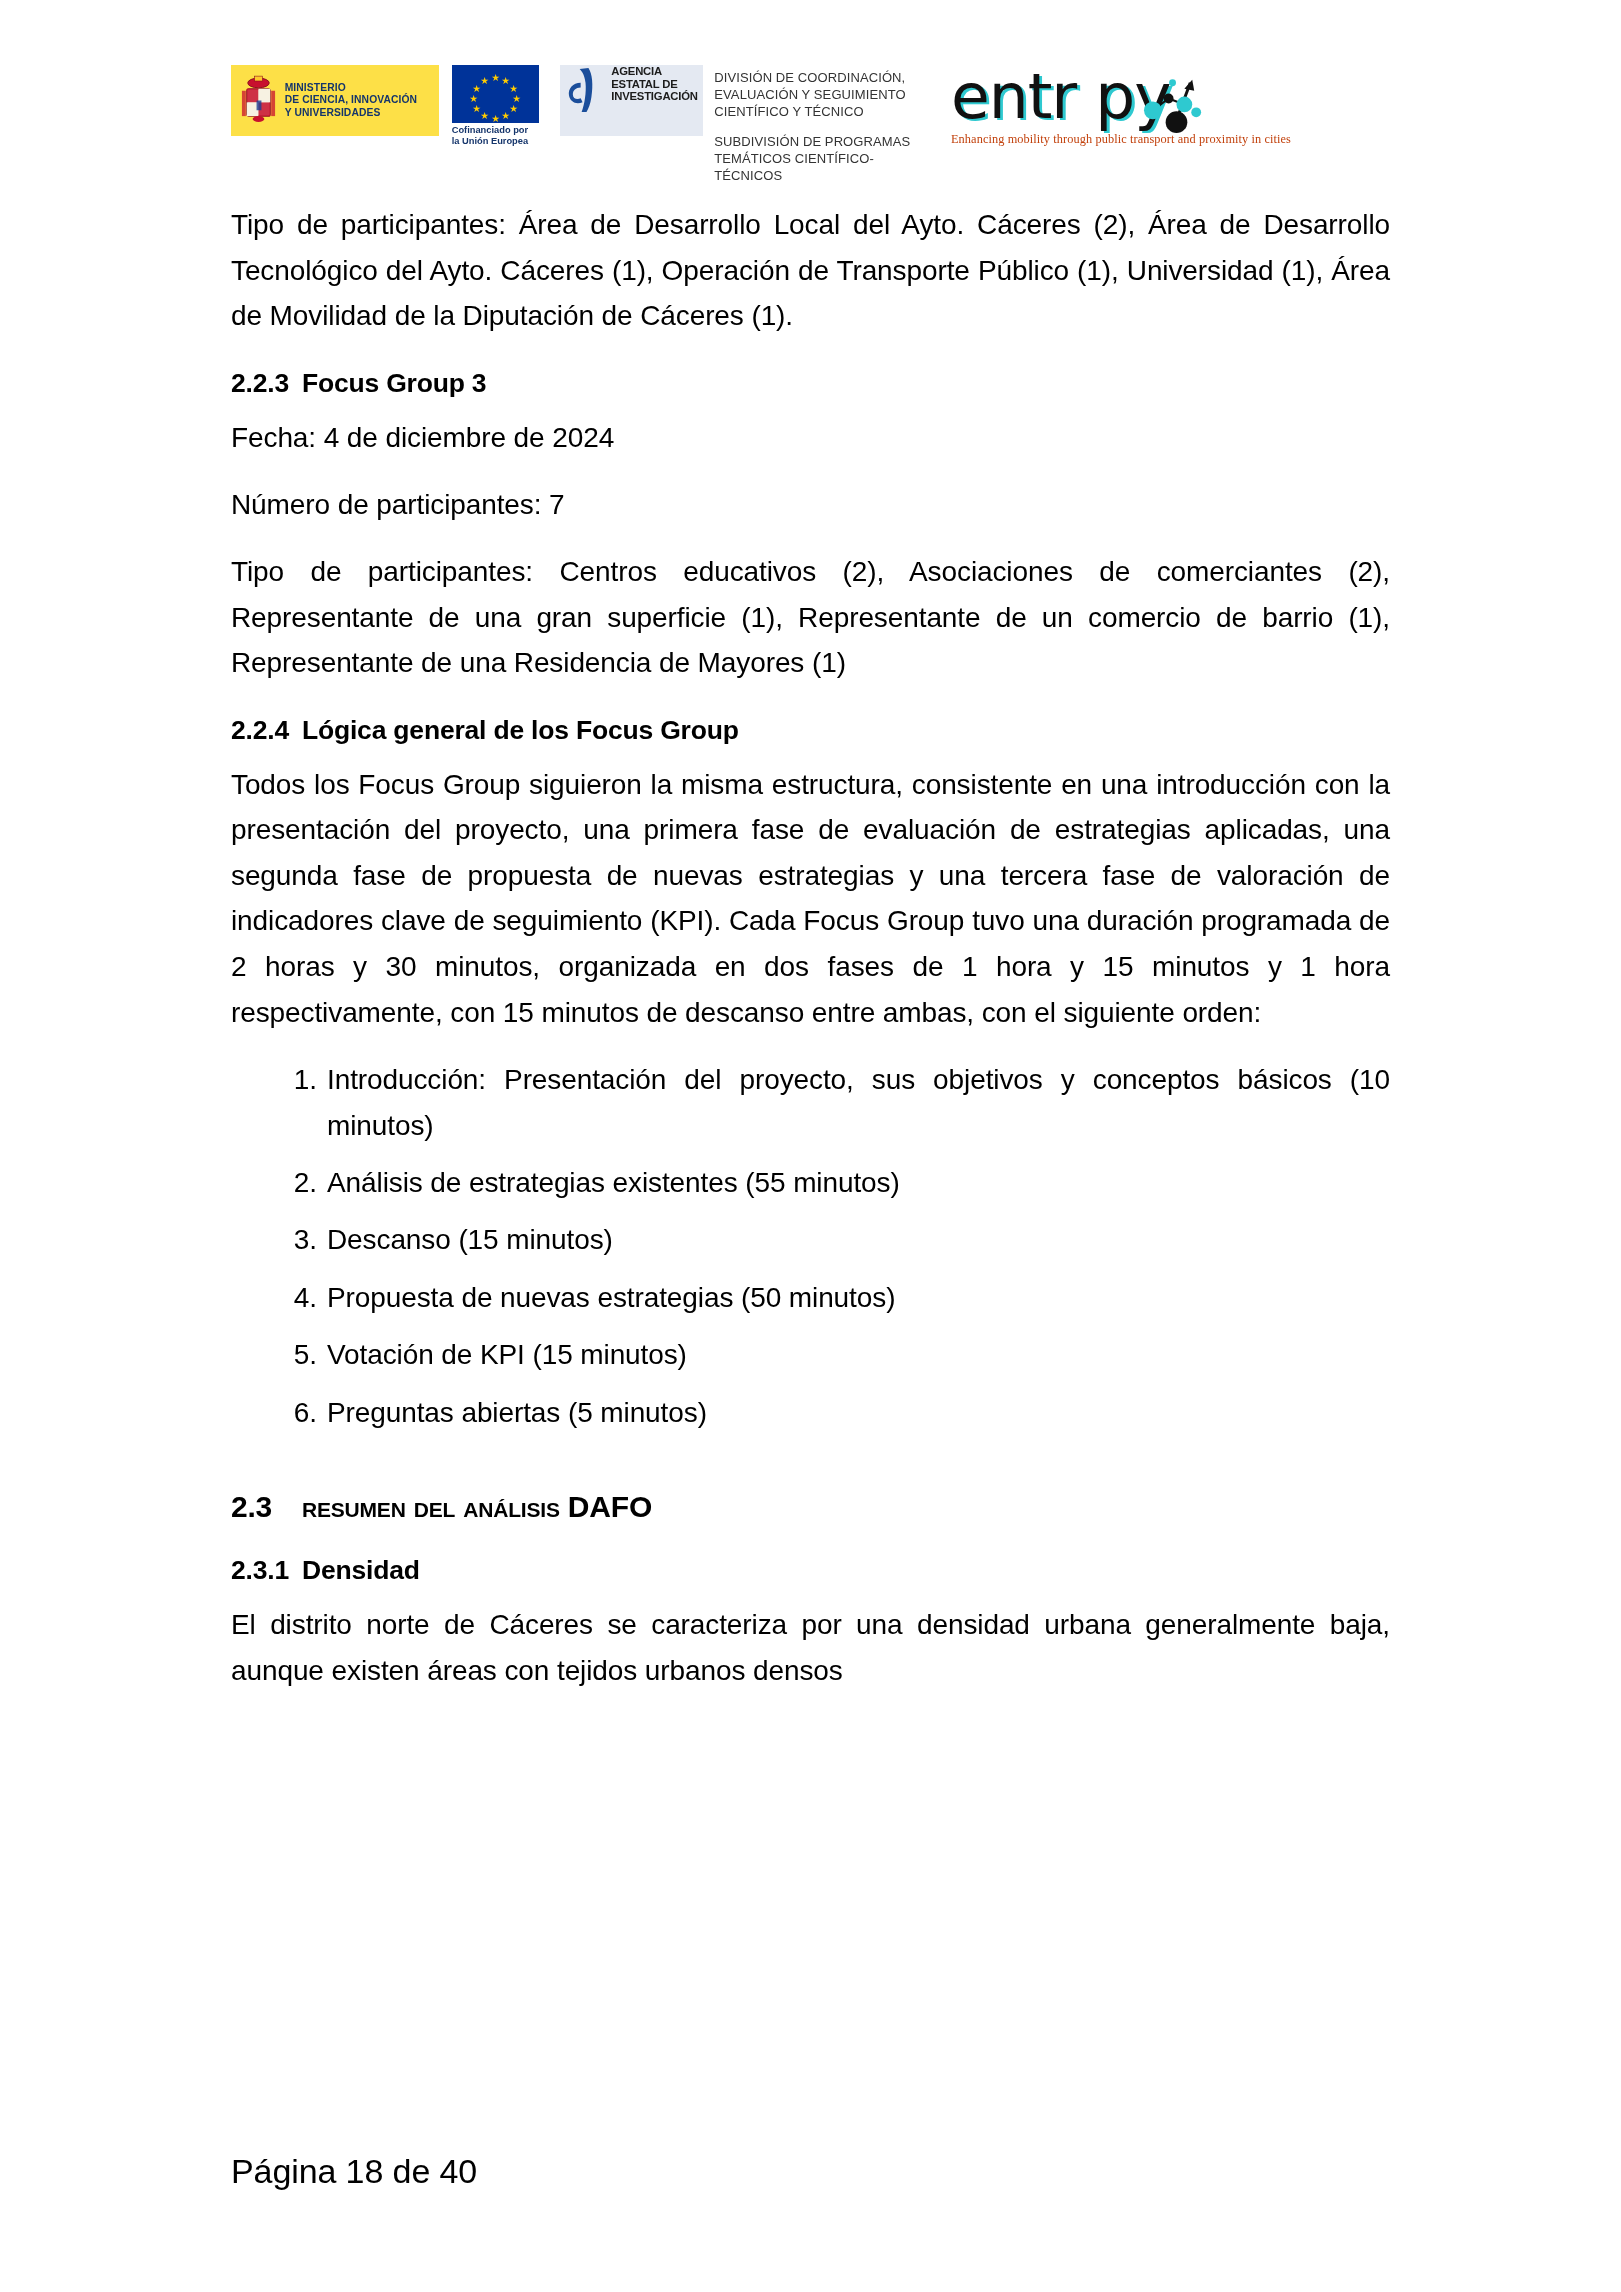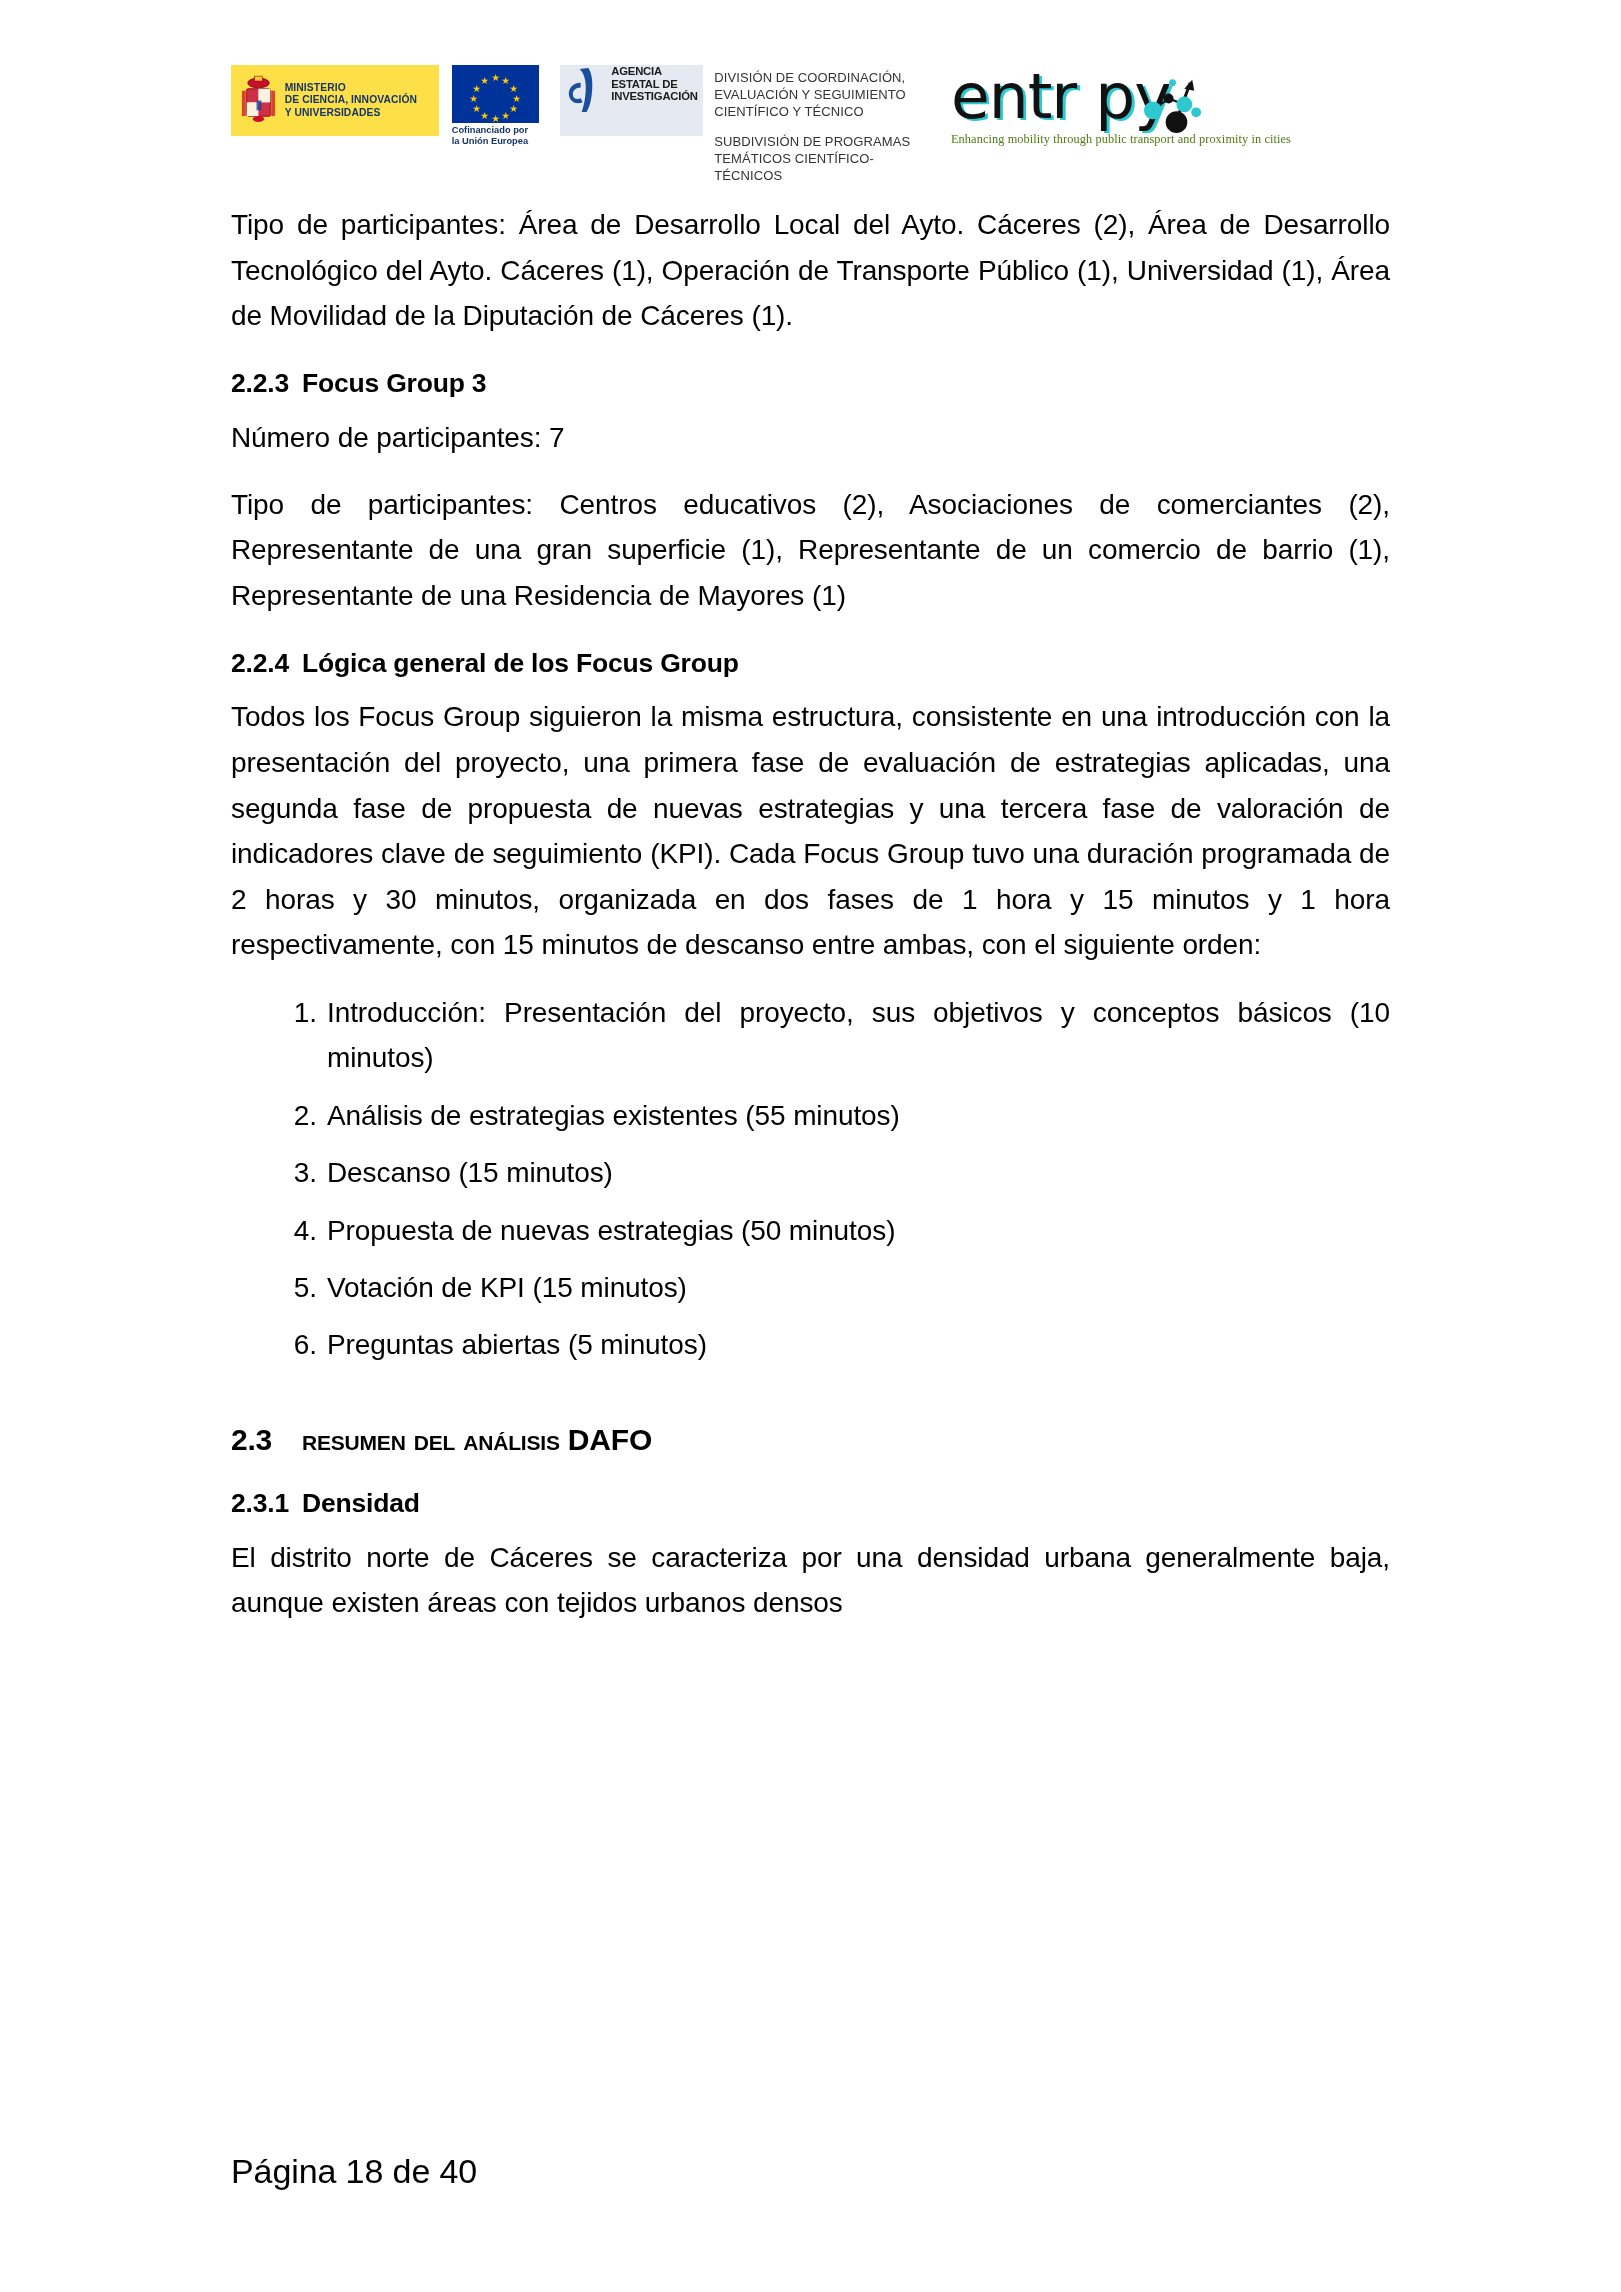--- a/index.html
+++ b/index.html
@@ -159,21 +159,21 @@
   .ent-dots {
     position: absolute;
     left: 188px;
     top: 3.9px;
     width: 73px;
     height: 65px;
   }
   .entropy-tag {
     font-family: "Liberation Serif", serif;
     font-size: 12.3px;
-    color: #4d7c0f;
+    color: #c2410c;
     margin-top: -3.9px;
     letter-spacing: 0.1px;
     white-space: nowrap;
   }
 
   
   .content {
     position: absolute;
     left: 231px;
     top: 202px;
@@ -340,20 +340,21 @@
   </div>
 
   <div class="content">
 
     <p class="body">Tipo de participantes: Área de Desarrollo Local del Ayto. Cáceres (2), Área de Desarrollo Tecnológico del Ayto. Cáceres (1), Operación de Transporte Público (1), Universidad (1), Área de Movilidad de la Diputación de Cáceres (1).</p>
 
     <h3 class="sub">
       <span class="num">2.2.3</span><span>Focus Group 3</span>
     </h3>
 
+    <p class="body nojust">Fecha: 4 de diciembre de 2024</p>
     <p class="body nojust">Número de participantes: 7</p>
     <p class="body">Tipo de participantes: Centros educativos (2), Asociaciones de comerciantes (2), Representante de una gran superficie (1), Representante de un comercio de barrio (1), Representante de una Residencia de Mayores (1)</p>
 
     <h3 class="sub">
       <span class="num">2.2.4</span><span>Lógica general de los Focus Group</span>
     </h3>
 
     <p class="body">Todos los Focus Group siguieron la misma estructura, consistente en una introducción con la presentación del proyecto, una primera fase de evaluación de estrategias aplicadas, una segunda fase de propuesta de nuevas estrategias y una tercera fase de valoración de indicadores clave de seguimiento (KPI). Cada Focus Group tuvo una duración programada de 2 horas y 30 minutos, organizada en dos fases de 1 hora y 15 minutos y 1 hora respectivamente, con 15 minutos de descanso entre ambas, con el siguiente orden:</p>
 
     <ol class="steps">

